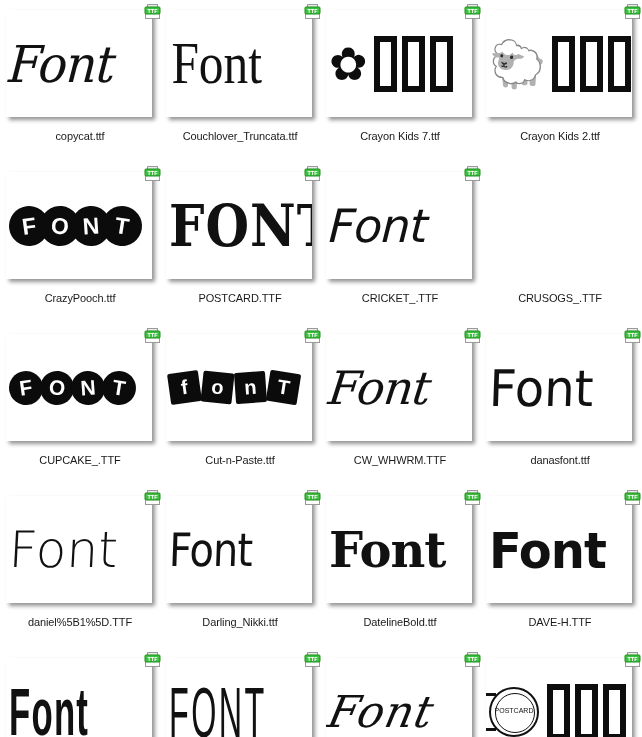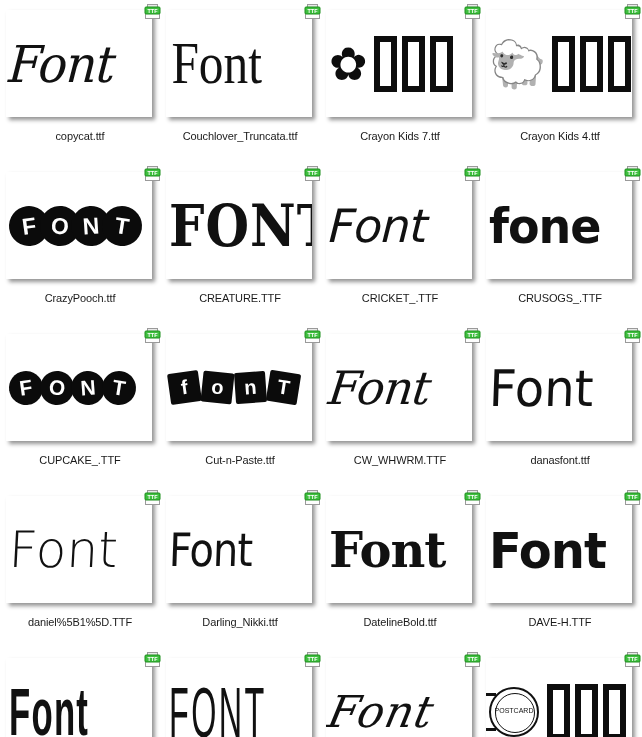--- a/index.html
+++ b/index.html
@@ -233,21 +233,21 @@
           </svg></span>
         <div class="card-inner">
           <span class="dingbat">🐑</span>
           <span class="tofu-row">
             <span class="tofu"></span>
             <span class="tofu"></span>
             <span class="tofu"></span>
           </span>
         </div>
       </div>
-      <div class="label">Crayon Kids 4.ttf</div>
+      <div class="label">Crayon Kids 2.ttf</div>
     </div>
     <div class="cell" style="left: 4px; top: 164px;">
       <div class="card">
         <span class="ttf-badge"><svg width="17" height="17" viewBox="0 0 17 17">
             <rect x="1.5" y="9.5" width="14" height="6" fill="#fdfdfd" stroke="#9a9a9a" stroke-width="1"></rect>
             <rect x="3.5" y="1.5" width="10" height="5" fill="#e9e9e9" stroke="#9a9a9a" stroke-width="1"></rect>
             <rect x="1" y="4" width="15" height="7" rx="1" fill="#3fbf3f" stroke="#1d8f1d" stroke-width="1"></rect>
             <text x="8.5" y="9.6" text-anchor="middle" font-family="Liberation Sans, sans-serif" font-size="5.4" font-weight="bold" fill="#ffffff">TTF</text>
           </svg></span>
         <div class="card-inner">
@@ -266,48 +266,37 @@
         <span class="ttf-badge"><svg width="17" height="17" viewBox="0 0 17 17">
             <rect x="1.5" y="9.5" width="14" height="6" fill="#fdfdfd" stroke="#9a9a9a" stroke-width="1"></rect>
             <rect x="3.5" y="1.5" width="10" height="5" fill="#e9e9e9" stroke="#9a9a9a" stroke-width="1"></rect>
             <rect x="1" y="4" width="15" height="7" rx="1" fill="#3fbf3f" stroke="#1d8f1d" stroke-width="1"></rect>
             <text x="8.5" y="9.6" text-anchor="middle" font-family="Liberation Sans, sans-serif" font-size="5.4" font-weight="bold" fill="#ffffff">TTF</text>
           </svg></span>
         <div class="card-inner">
           <span class="sample s-creature">FONT</span>
         </div>
       </div>
-      <div class="label">CREATURE.TTF</div>
+      <div class="label">POSTCARD.TTF</div>
     </div>
     <div class="cell" style="left: 324px; top: 164px;">
       <div class="card">
         <span class="ttf-badge"><svg width="17" height="17" viewBox="0 0 17 17">
             <rect x="1.5" y="9.5" width="14" height="6" fill="#fdfdfd" stroke="#9a9a9a" stroke-width="1"></rect>
             <rect x="3.5" y="1.5" width="10" height="5" fill="#e9e9e9" stroke="#9a9a9a" stroke-width="1"></rect>
             <rect x="1" y="4" width="15" height="7" rx="1" fill="#3fbf3f" stroke="#1d8f1d" stroke-width="1"></rect>
             <text x="8.5" y="9.6" text-anchor="middle" font-family="Liberation Sans, sans-serif" font-size="5.4" font-weight="bold" fill="#ffffff">TTF</text>
           </svg></span>
         <div class="card-inner">
           <span class="sample s-cricket">Font</span>
         </div>
       </div>
       <div class="label">CRICKET_.TTF</div>
     </div>
     <div class="cell" style="left: 484px; top: 164px;">
-      <div class="card">
-        <span class="ttf-badge"><svg width="17" height="17" viewBox="0 0 17 17">
-            <rect x="1.5" y="9.5" width="14" height="6" fill="#fdfdfd" stroke="#9a9a9a" stroke-width="1"></rect>
-            <rect x="3.5" y="1.5" width="10" height="5" fill="#e9e9e9" stroke="#9a9a9a" stroke-width="1"></rect>
-            <rect x="1" y="4" width="15" height="7" rx="1" fill="#3fbf3f" stroke="#1d8f1d" stroke-width="1"></rect>
-            <text x="8.5" y="9.6" text-anchor="middle" font-family="Liberation Sans, sans-serif" font-size="5.4" font-weight="bold" fill="#ffffff">TTF</text>
-          </svg></span>
-        <div class="card-inner">
-          <span class="sample s-crusogs">fone</span>
-        </div>
-      </div>
       <div class="label">CRUSOGS_.TTF</div>
     </div>
     <div class="cell" style="left: 4px; top: 326px;">
       <div class="card">
         <span class="ttf-badge"><svg width="17" height="17" viewBox="0 0 17 17">
             <rect x="1.5" y="9.5" width="14" height="6" fill="#fdfdfd" stroke="#9a9a9a" stroke-width="1"></rect>
             <rect x="3.5" y="1.5" width="10" height="5" fill="#e9e9e9" stroke="#9a9a9a" stroke-width="1"></rect>
             <rect x="1" y="4" width="15" height="7" rx="1" fill="#3fbf3f" stroke="#1d8f1d" stroke-width="1"></rect>
             <text x="8.5" y="9.6" text-anchor="middle" font-family="Liberation Sans, sans-serif" font-size="5.4" font-weight="bold" fill="#ffffff">TTF</text>
           </svg></span>

